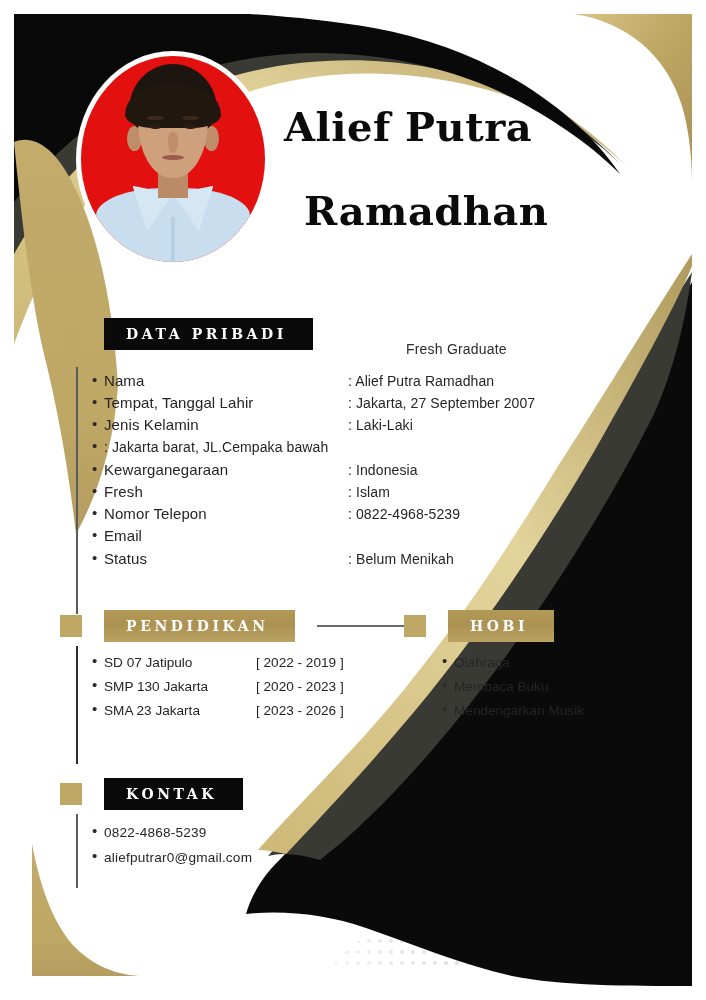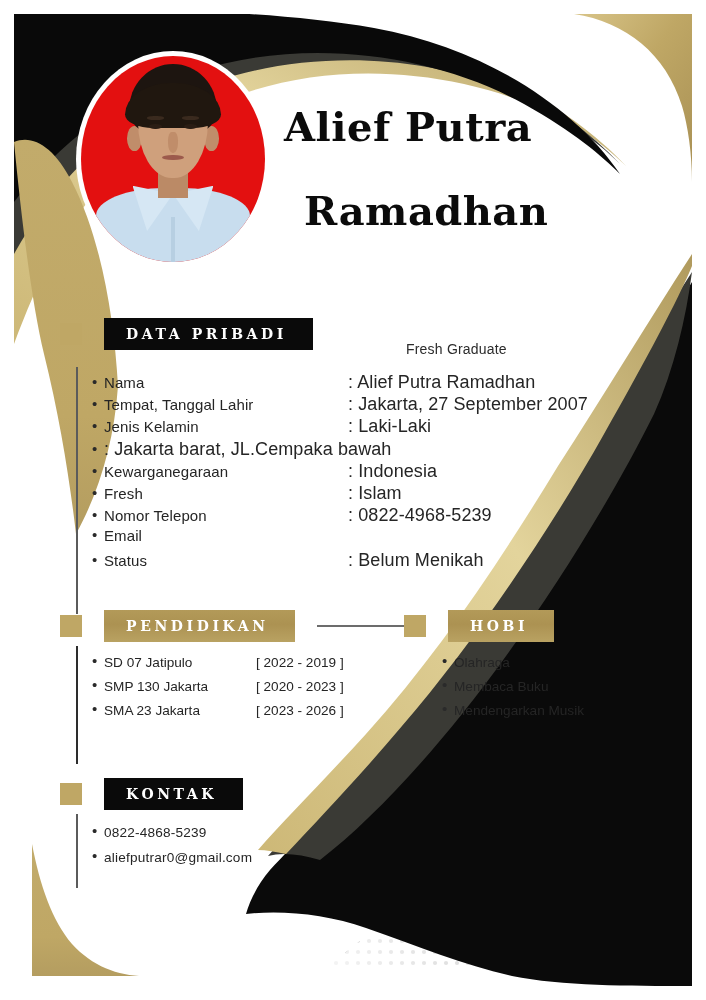--- a/index.html
+++ b/index.html
@@ -223,21 +223,21 @@
     top: -1px;
   }
   .plabel {
     flex: 0 0 244px;
     font-size: 15px;
     color: #252525;
     letter-spacing: 0.1px;
   }
   .pvalue {
     flex: 1 1 auto;
-    font-size: 18px;
+    font-size: 14px;
     color: #252525;
     letter-spacing: 0.1px;
   }
 
   #edu {
     position: absolute;
     left: 78px; top: 640px;
     width: 300px;
     z-index: 7;
   }

